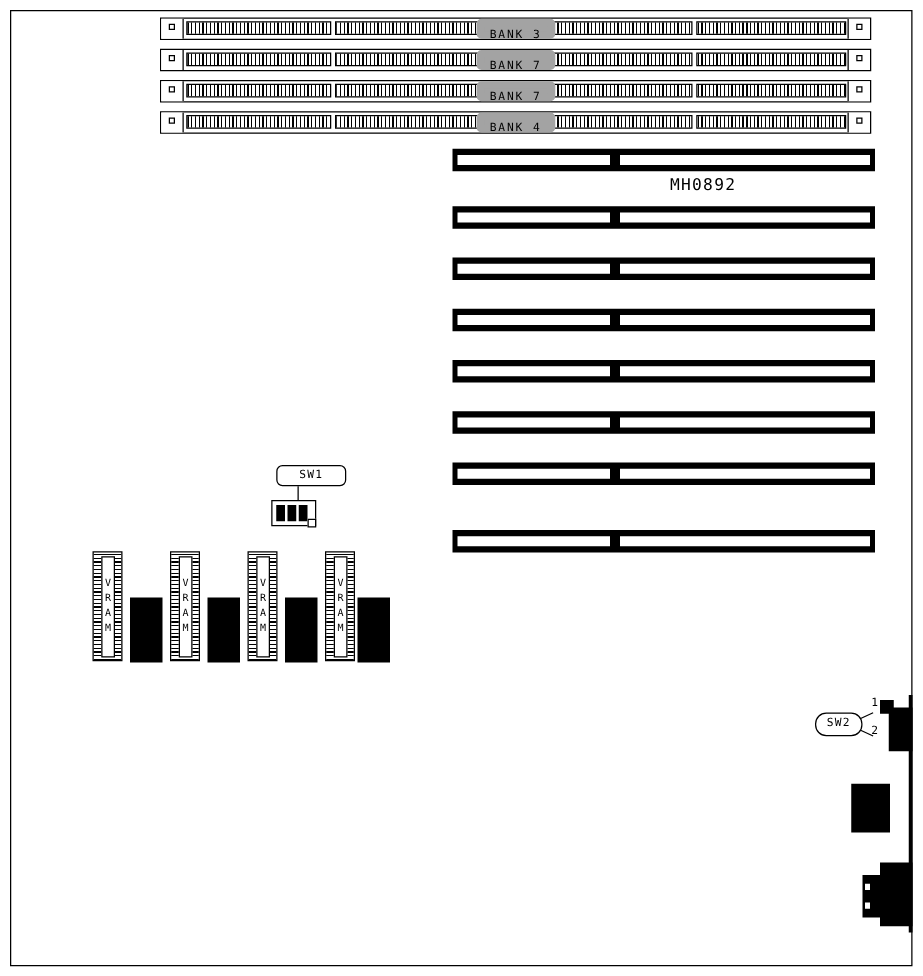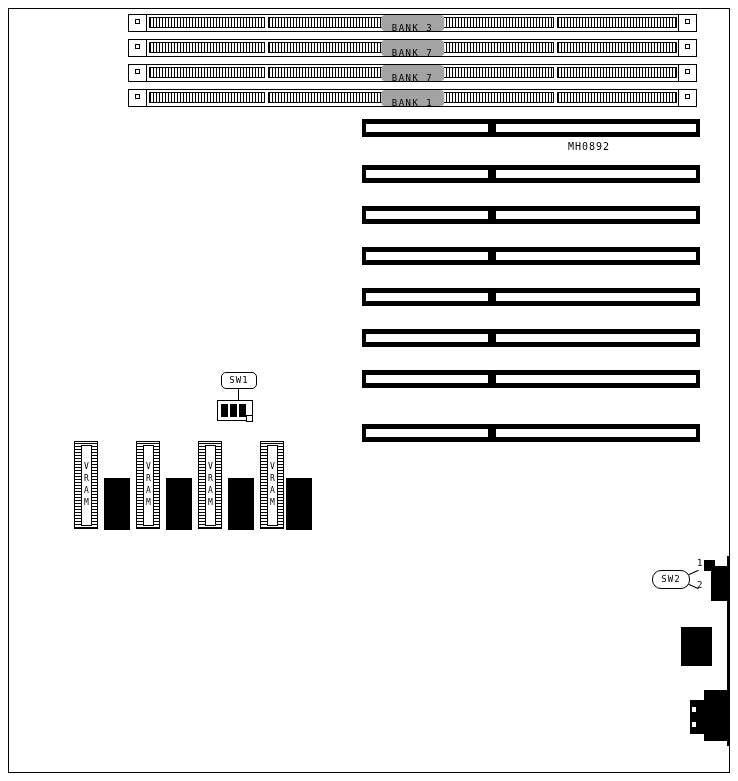--- a/index.html
+++ b/index.html
@@ -26,26 +26,26 @@
 
   
   .cpu { position:absolute; left:28px; top:121px; width:104px; height:107px; background:#000;
          color:#fff; display:flex; align-items:center; justify-content:center;
          font-size:12px; letter-spacing:5px; padding-left:5px; }
 
   
   .slot { position:absolute; left:362px; width:338px; height:18px; background:#000; }
   .slot .sl { position:absolute; left:4px;   top:5px; width:122px; height:8px; background:#fff; }
   .slot .sr { position:absolute; left:134px; top:5px; width:200px; height:8px; background:#fff; }
-  .partnum { position:absolute; left:568px; top:141px; font-size:10px; letter-spacing:1px; }
+  .partnum { position:absolute; left:536px; top:141px; font-size:13px; letter-spacing:1px; }
 
   
   .callout { position:absolute; border:1px solid #000; border-radius:5px; background:#fff;
              font-size:9px; text-align:center; z-index:2; letter-spacing:1px; }
-  .sw1-label { left:221px; top:372px; width:36px; height:17px; line-height:15px; }
+  .sw1-label { left:221px; top:372px; width:56px; height:17px; line-height:15px; }
   .sw1-stem  { position:absolute; left:238px; top:389px; width:1px; height:11px; background:#000; }
   .dip { position:absolute; left:217px; top:400px; width:36px; height:21px; border:1px solid #000; background:#fff; }
   .dip .pos { position:absolute; top:3px; width:7px; height:13px; background:#000; display:block; }
   .dip .p1 { left:3px; } .dip .p2 { left:12px; } .dip .p3 { left:21px; }
   .dip-corner { position:absolute; left:246px; top:415px; width:7px; height:7px; border:1px solid #000; background:#fff; }
 
   
   .vram { position:absolute; top:441px; width:24px; height:88px; border:1px solid #000;
           background:repeating-linear-gradient(0deg,#000 0,#000 1px,#fff 1px,#fff 3px); }
   .vram .vlabel { position:absolute; left:6px; top:3px; width:11px; height:81px; background:#fff; border:1px solid #000;
@@ -121,21 +121,21 @@
     <div class="clip clip-l">
         <span class="clip-dot"></span>
       </div>
     <div class="seg s1"></div>
     <div class="seg s2"></div>
     <div class="seg s3"></div>
     <div class="seg s4"></div>
     <div class="clip clip-r">
         <span class="clip-dot"></span>
       </div>
-    <div class="bank-label">BANK 1</div>
+    <div class="bank-label">BANK 4</div>
   </div>
 
 
   <div class="partnum">MH0892</div>
 
   <div class="slot" style="top:119px">
       <div class="sl"></div>
       <div class="sr"></div>
     </div>
   <div class="slot" style="top:165px">

